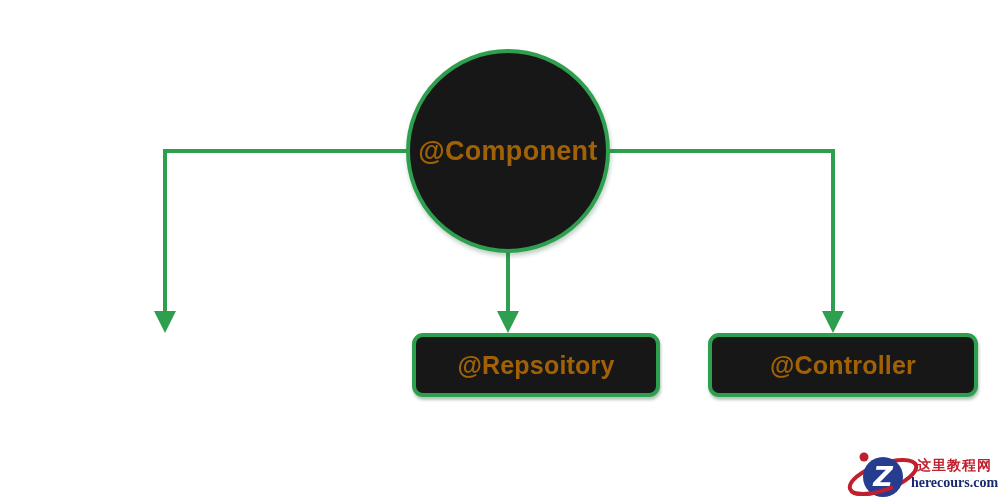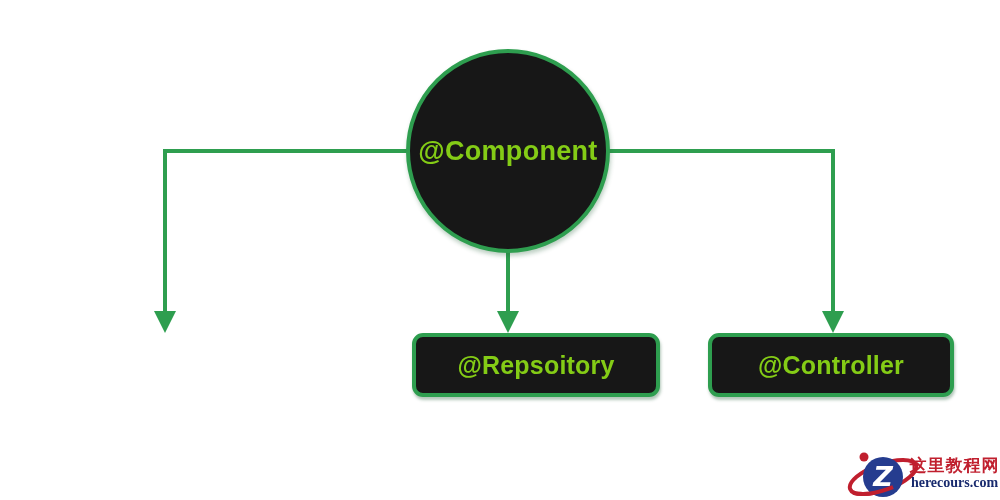--- a/index.html
+++ b/index.html
@@ -16,21 +16,21 @@
   }
   .connectors {
     position: absolute;
     left: 0; top: 0;
     width: 1000px; height: 500px;
   }
   .node {
     position: absolute;
     background: #171717;
     border: 4px solid #2e9e4f;
-    color: #84cc16;
+    color: #a16207;
     display: flex;
     align-items: center;
     justify-content: center;
     font-weight: bold;
     box-sizing: border-box;
     text-align: right;
   }
   .node-circle {
     left: 406px; top: 49px;
     width: 204px; height: 204px;
@@ -42,40 +42,40 @@
   .node-box {
     top: 333px;
     height: 64px;
     border-radius: 11px;
     font-size: 25px;
     letter-spacing: 0.2px;
     box-shadow: 1px 3px 3px rgba(35, 95, 55, 0.35);
   }
   .node-box.service    { left: 40px;  width: 250px; }
   .node-box.repository { left: 380px; width: 248px; margin-left: 32px; }
-  .node-box.controller { left: 708px; width: 246px; }
+  .node-box.controller { left: 708px; width: 270px; }
 
   .watermark {
     position: absolute;
     left: 845px; top: 445px;
     width: 155px; height: 55px;
   }
   .wm-logo {
     position: absolute;
     left: 0; top: 0;
   }
   .wm-text {
     position: absolute;
     left: 64px; top: 11px;
     width: 91px;
     text-align: center;
   }
   .wm-title {
     color: #c01f2e;
-    font-size: 17px;
+    font-size: 14px;
     font-weight: bold;
     letter-spacing: 1px;
     line-height: 19px;
     white-space: nowrap;
   }
   .wm-url {
     font-family: "Liberation Serif", serif;
     color: #182a6e;
     font-size: 14px;
     font-weight: bold;

